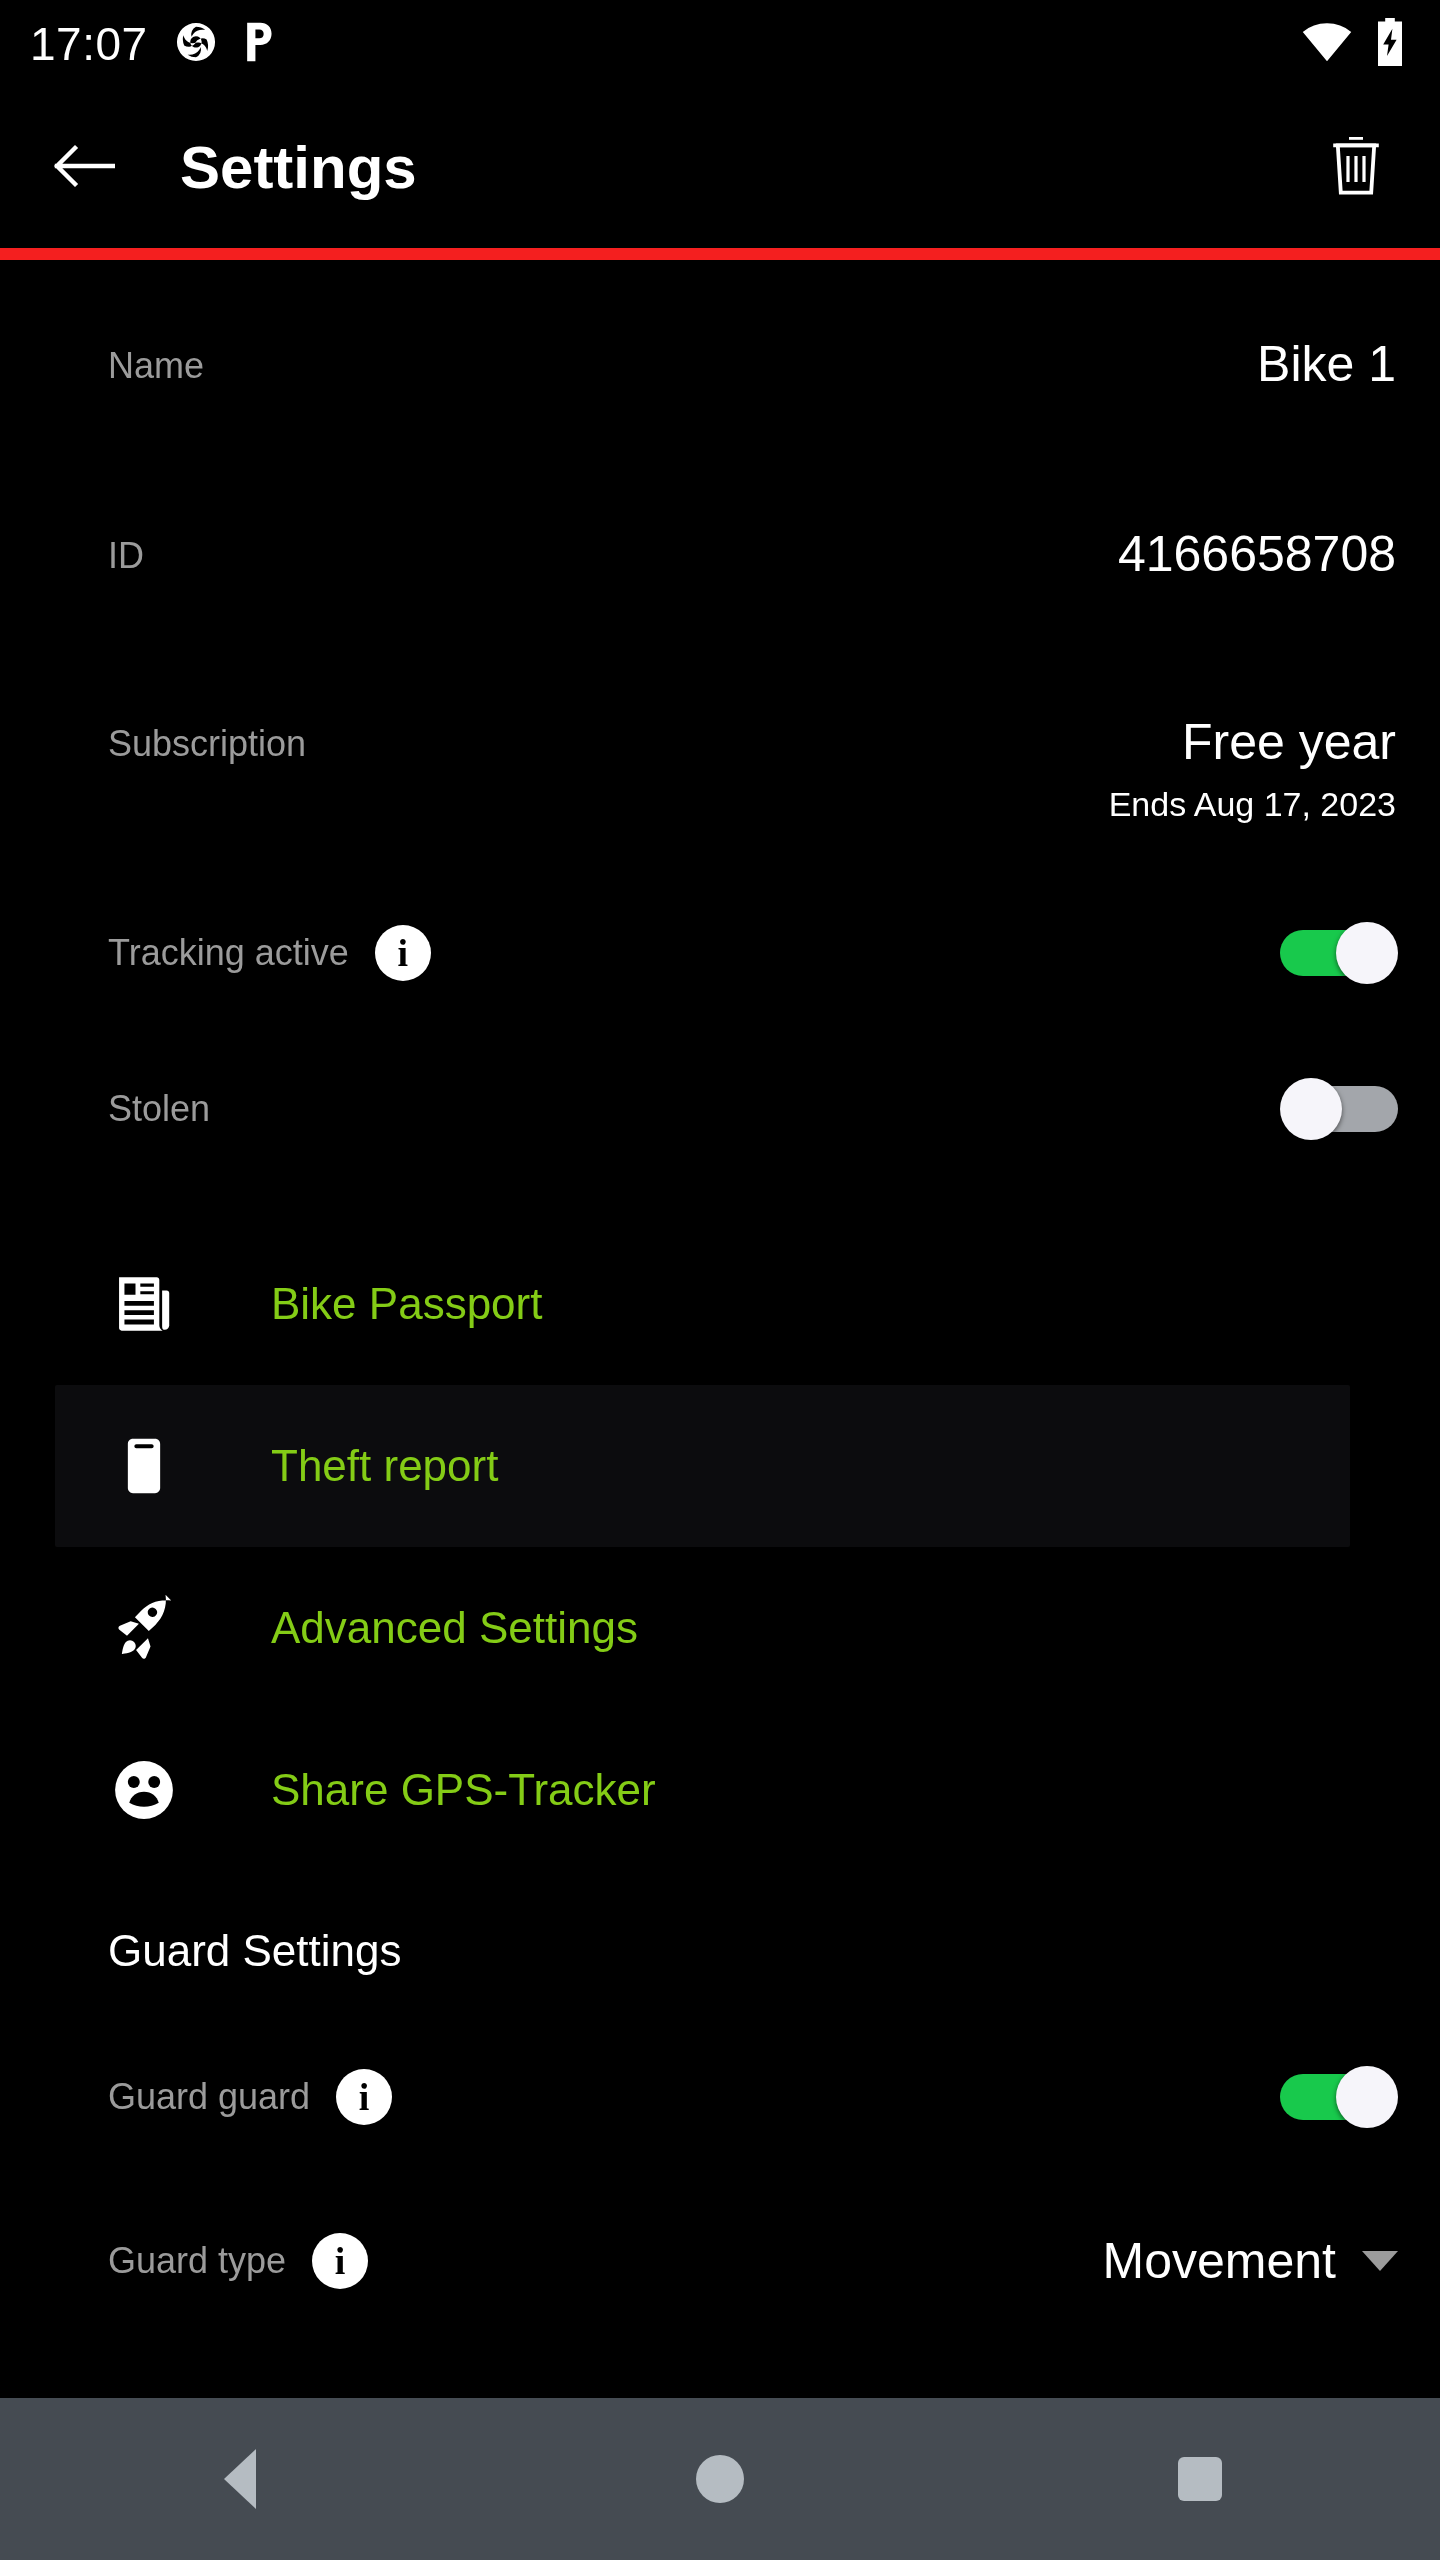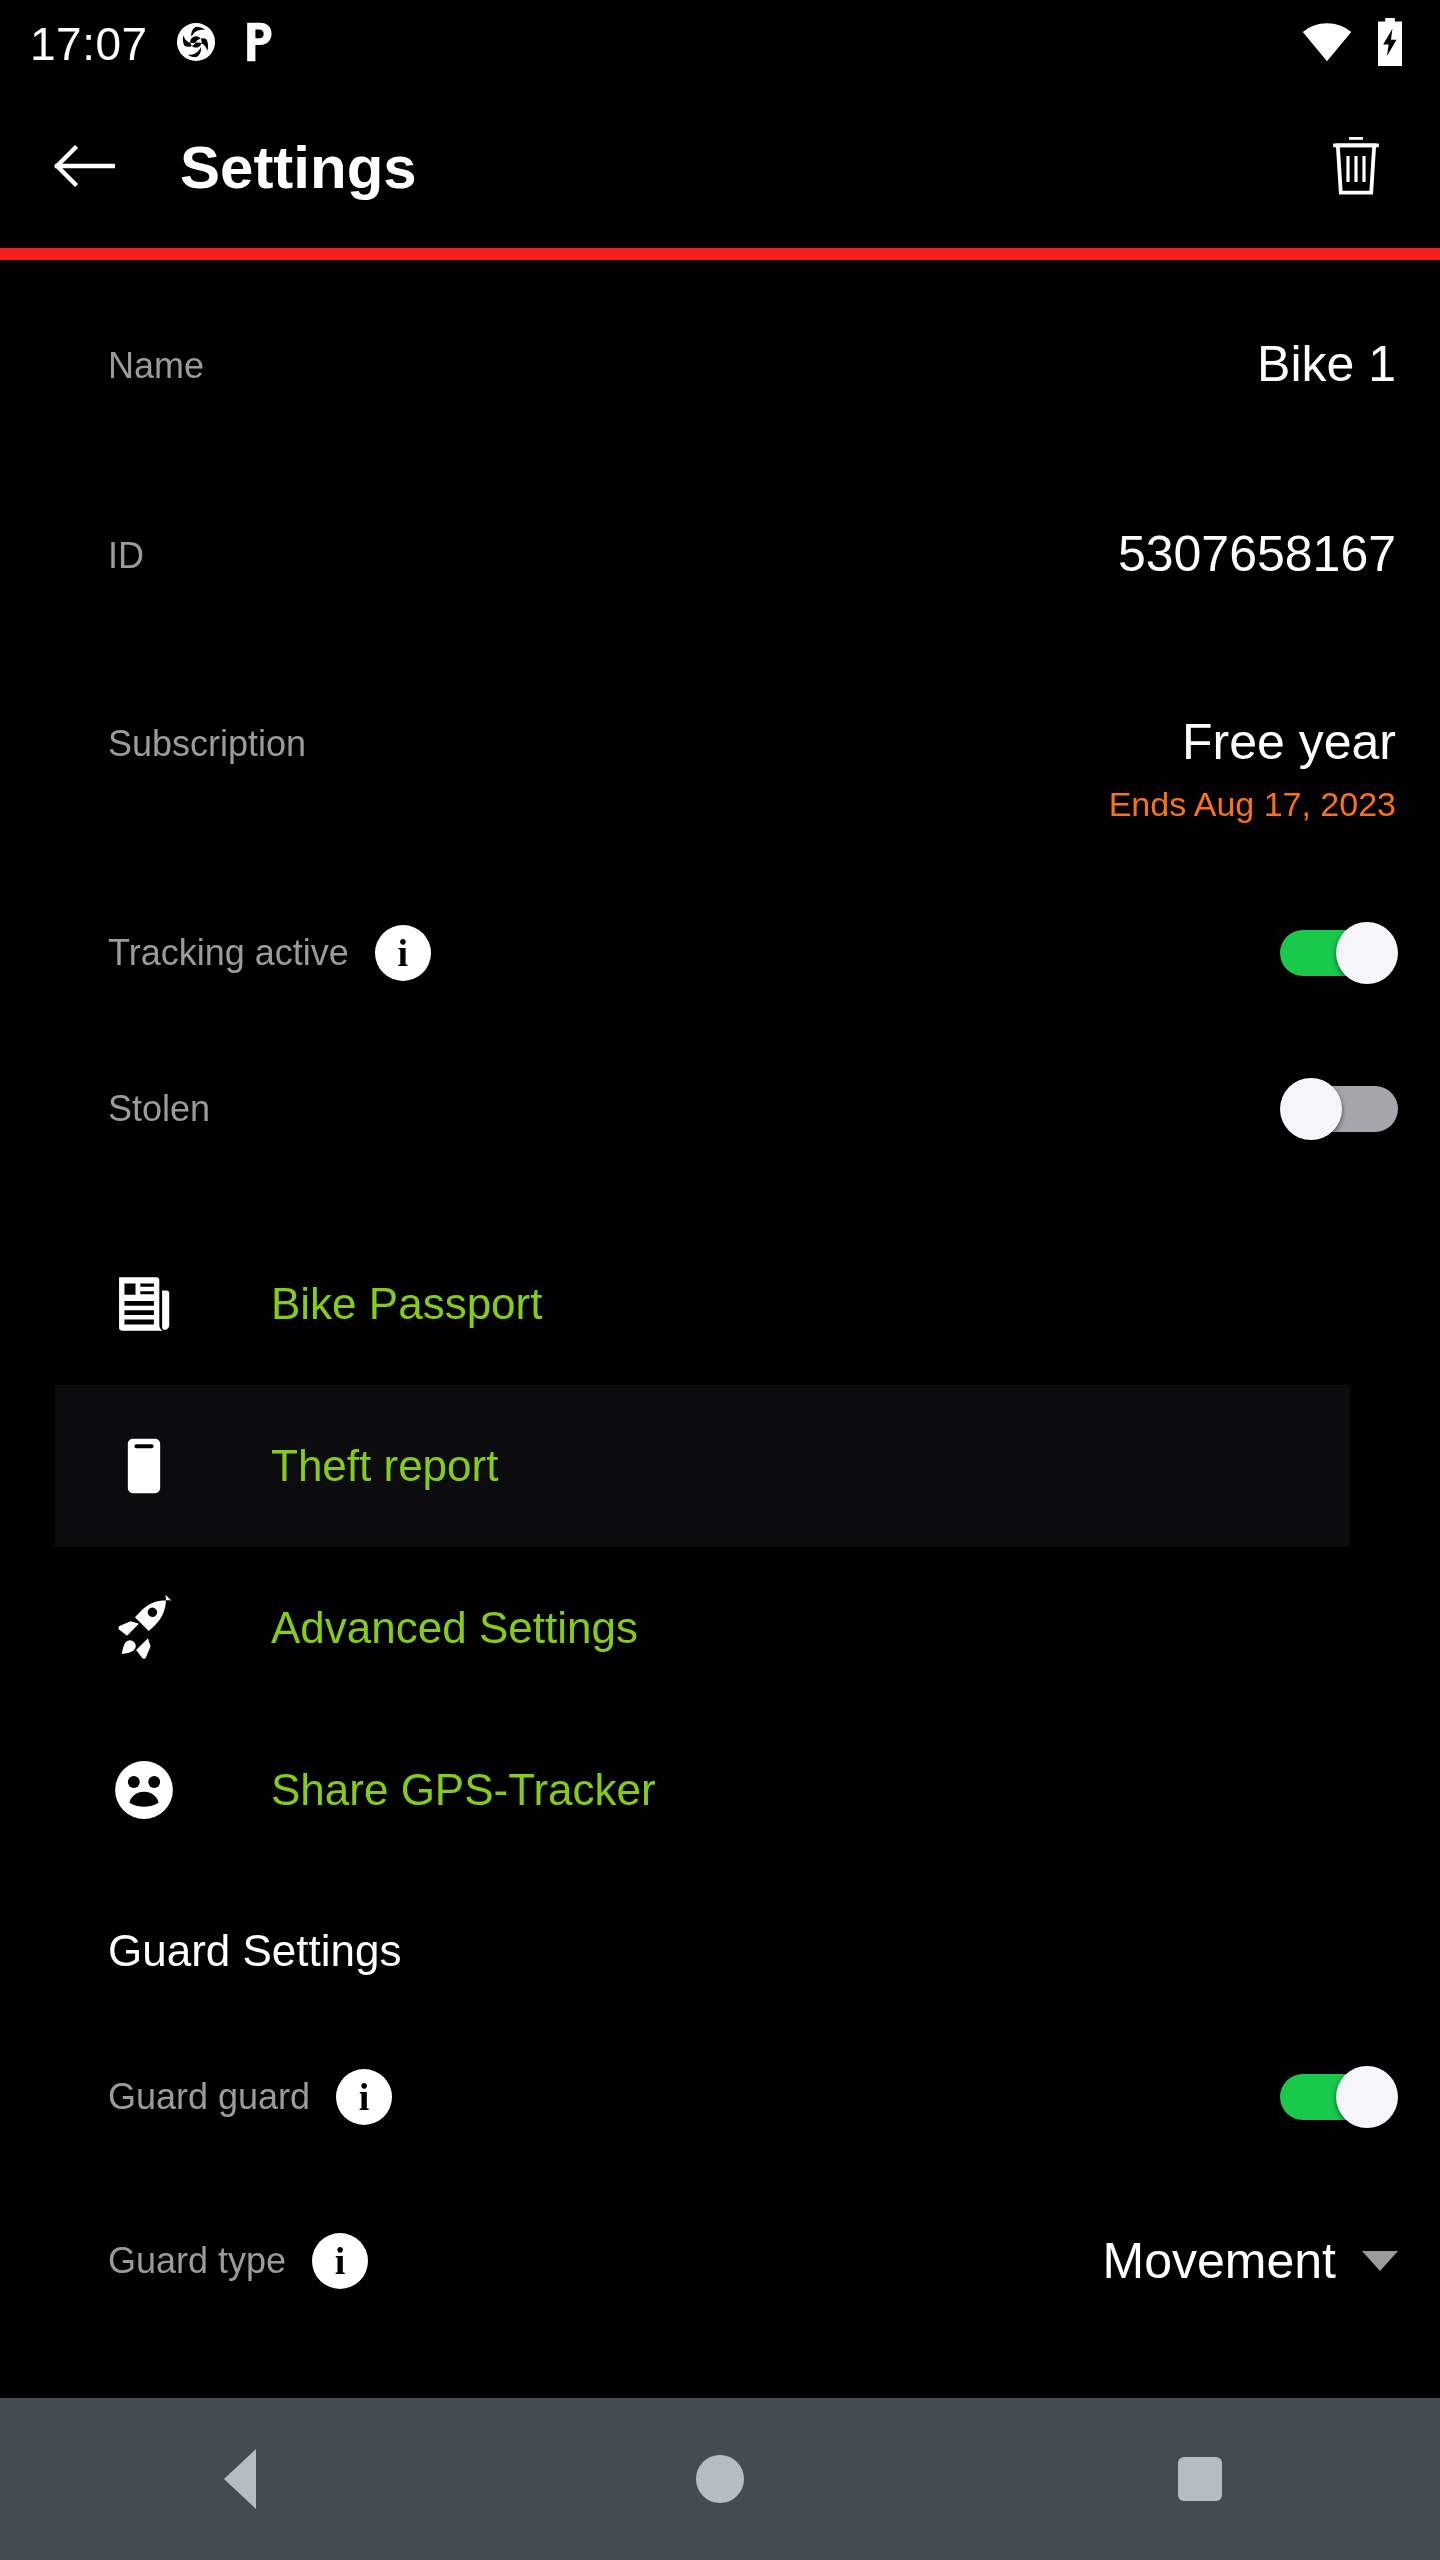--- a/index.html
+++ b/index.html
@@ -67,21 +67,21 @@
   }
   .kv-label {
     color:#9b9b9b; font-size:36px; line-height:1;
     flex:0 0 auto; padding-top:10px;
   }
   .kv-right {
     flex:1 1 auto; text-align:right;
     display:flex; flex-direction:column; align-items:flex-end;
   }
   .kv-value { color:#fff; font-size:50px; line-height:1.05; }
-  .kv-sub { color:#f97316; font-size:34px; margin-top:18px; line-height:1; }
+  .kv-sub { color:#ffffff; font-size:34px; margin-top:18px; line-height:1; }
 
   .row-name { margin-top:32px;gap:27px; }
   .row-id { margin-top:90px; }
   .row-sub { margin-top:88px; }
 
   
   .toggle-row {
     display:flex; align-items:center;
     padding:0 42px 0 108px;
     height:112px;
@@ -241,21 +241,21 @@
     <div class="kv-row row-name">
       <div class="kv-label">Name</div>
       <div class="kv-right">
         <div class="kv-value">Bike 1</div>
       </div>
     </div>
 
     <div class="kv-row row-id">
       <div class="kv-label">ID</div>
       <div class="kv-right">
-        <div class="kv-value">5307658167</div>
+        <div class="kv-value">4166658708</div>
       </div>
     </div>
 
     <div class="kv-row row-sub">
       <div class="kv-label">Subscription</div>
       <div class="kv-right">
         <div class="kv-value">Free year</div>
         <div class="kv-sub">Ends Aug 17, 2023</div>
       </div>
     </div>

